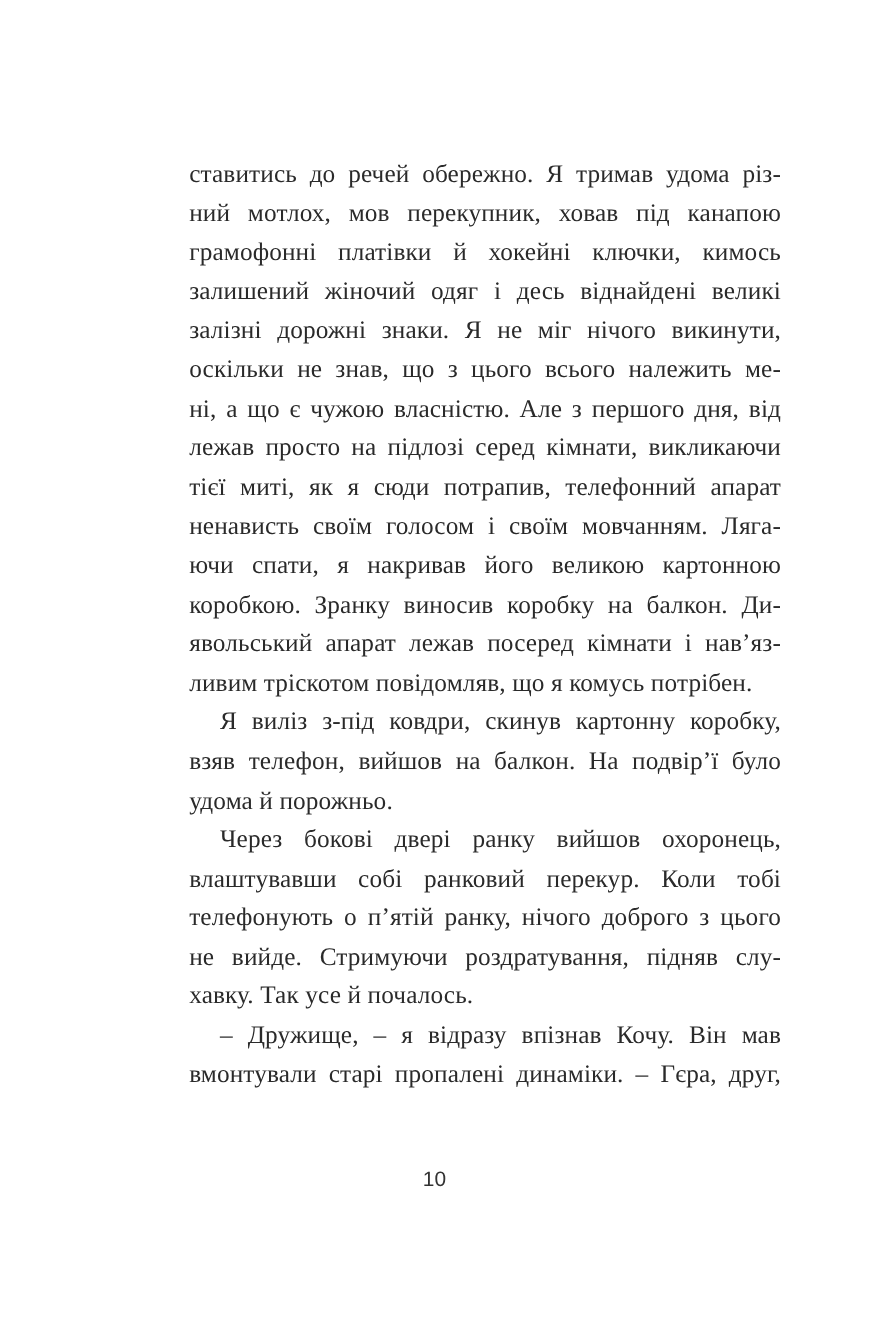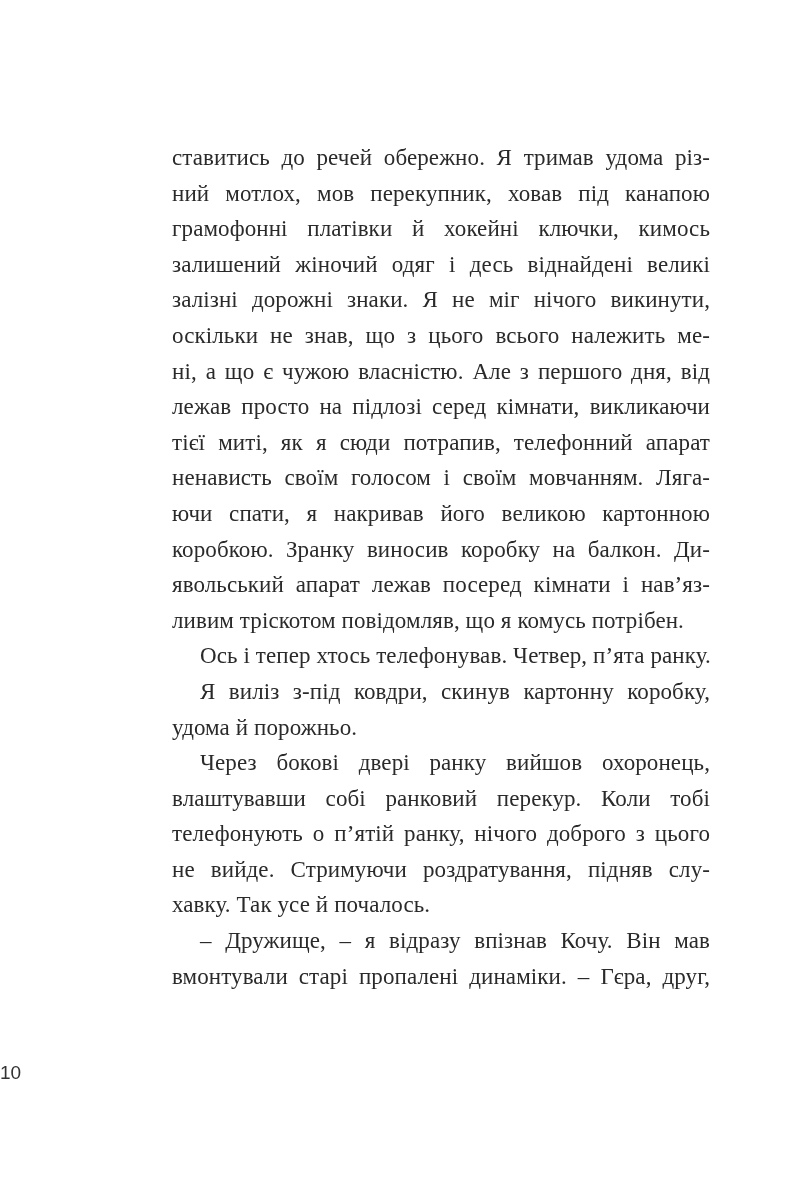--- a/index.html
+++ b/index.html
@@ -42,21 +42,21 @@
       text-align-last: left;
     }
     .line.indent {
       padding-left: 28px;
     }
     .page-number {
       position: absolute;
       left: 0;
       width: 790px;
       top: 1062px;
-      text-align: left;
+      text-align: center;
       font-family: "Liberation Sans", "DejaVu Sans", sans-serif;
       font-size: 19px;
       color: #333333;
     }
   </style>
 </head>
 <body>
 
 <div class="page">
   <div class="text-block">
@@ -67,22 +67,22 @@
     <span class="line">залізні дорожні знаки. Я не міг нічого викинути,</span>
     <span class="line">оскільки не знав, що з цього всього належить ме-</span>
     <span class="line">ні, а що є чужою власністю. Але з першого дня, від</span>
     <span class="line">лежав просто на підлозі серед кімнати, викликаючи</span>
     <span class="line">тієї миті, як я сюди потрапив, телефонний апарат</span>
     <span class="line">ненависть своїм голосом і своїм мовчанням. Ляга-</span>
     <span class="line">ючи спати, я накривав його великою картонною</span>
     <span class="line">коробкою. Зранку виносив коробку на балкон. Ди-</span>
     <span class="line">явольський апарат лежав посеред кімнати і нав’яз-</span>
     <span class="line last">ливим тріскотом повідомляв, що я комусь потрібен.</span>
-    <span class="line indent last">Ось і тепер хтось телефонував. Четвер, п’ята ранку.</span>
     <span class="line indent">Я виліз з-під ковдри, скинув картонну коробку,</span>
+    <span class="line">взяв телефон, вийшов на балкон. На подвір’ї було</span>
     <span class="line last">удома й порожньо.</span>
     <span class="line indent">Через бокові двері ранку вийшов охоронець,</span>
     <span class="line">влаштувавши собі ранковий перекур. Коли тобі</span>
     <span class="line">телефонують о п’ятій ранку, нічого доброго з цього</span>
     <span class="line">не вийде. Стримуючи роздратування, підняв слу-</span>
     <span class="line last">хавку. Так усе й почалось.</span>
     <span class="line indent">– Дружище, – я відразу впізнав Кочу. Він мав</span>
     <span class="line">вмонтували старі пропалені динаміки. – Гєра, друг,</span>
   </div>
 

